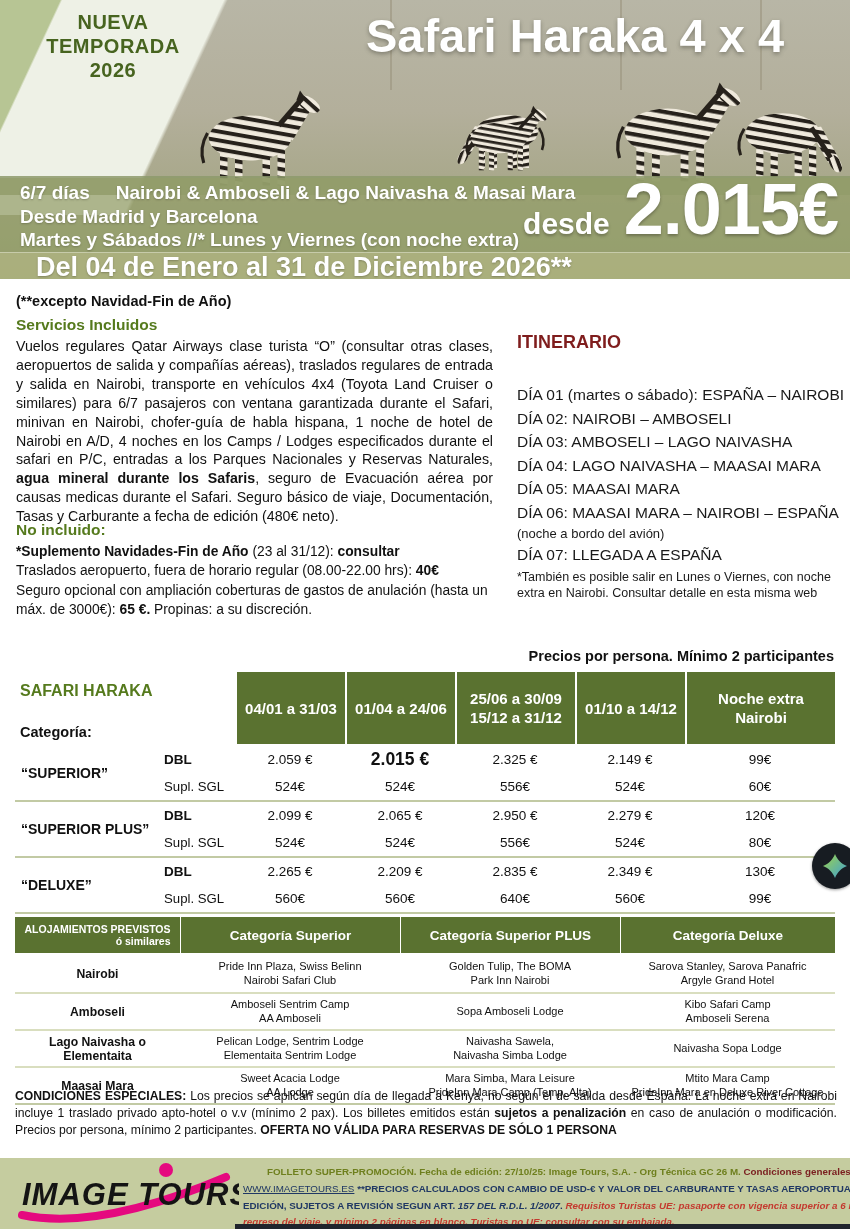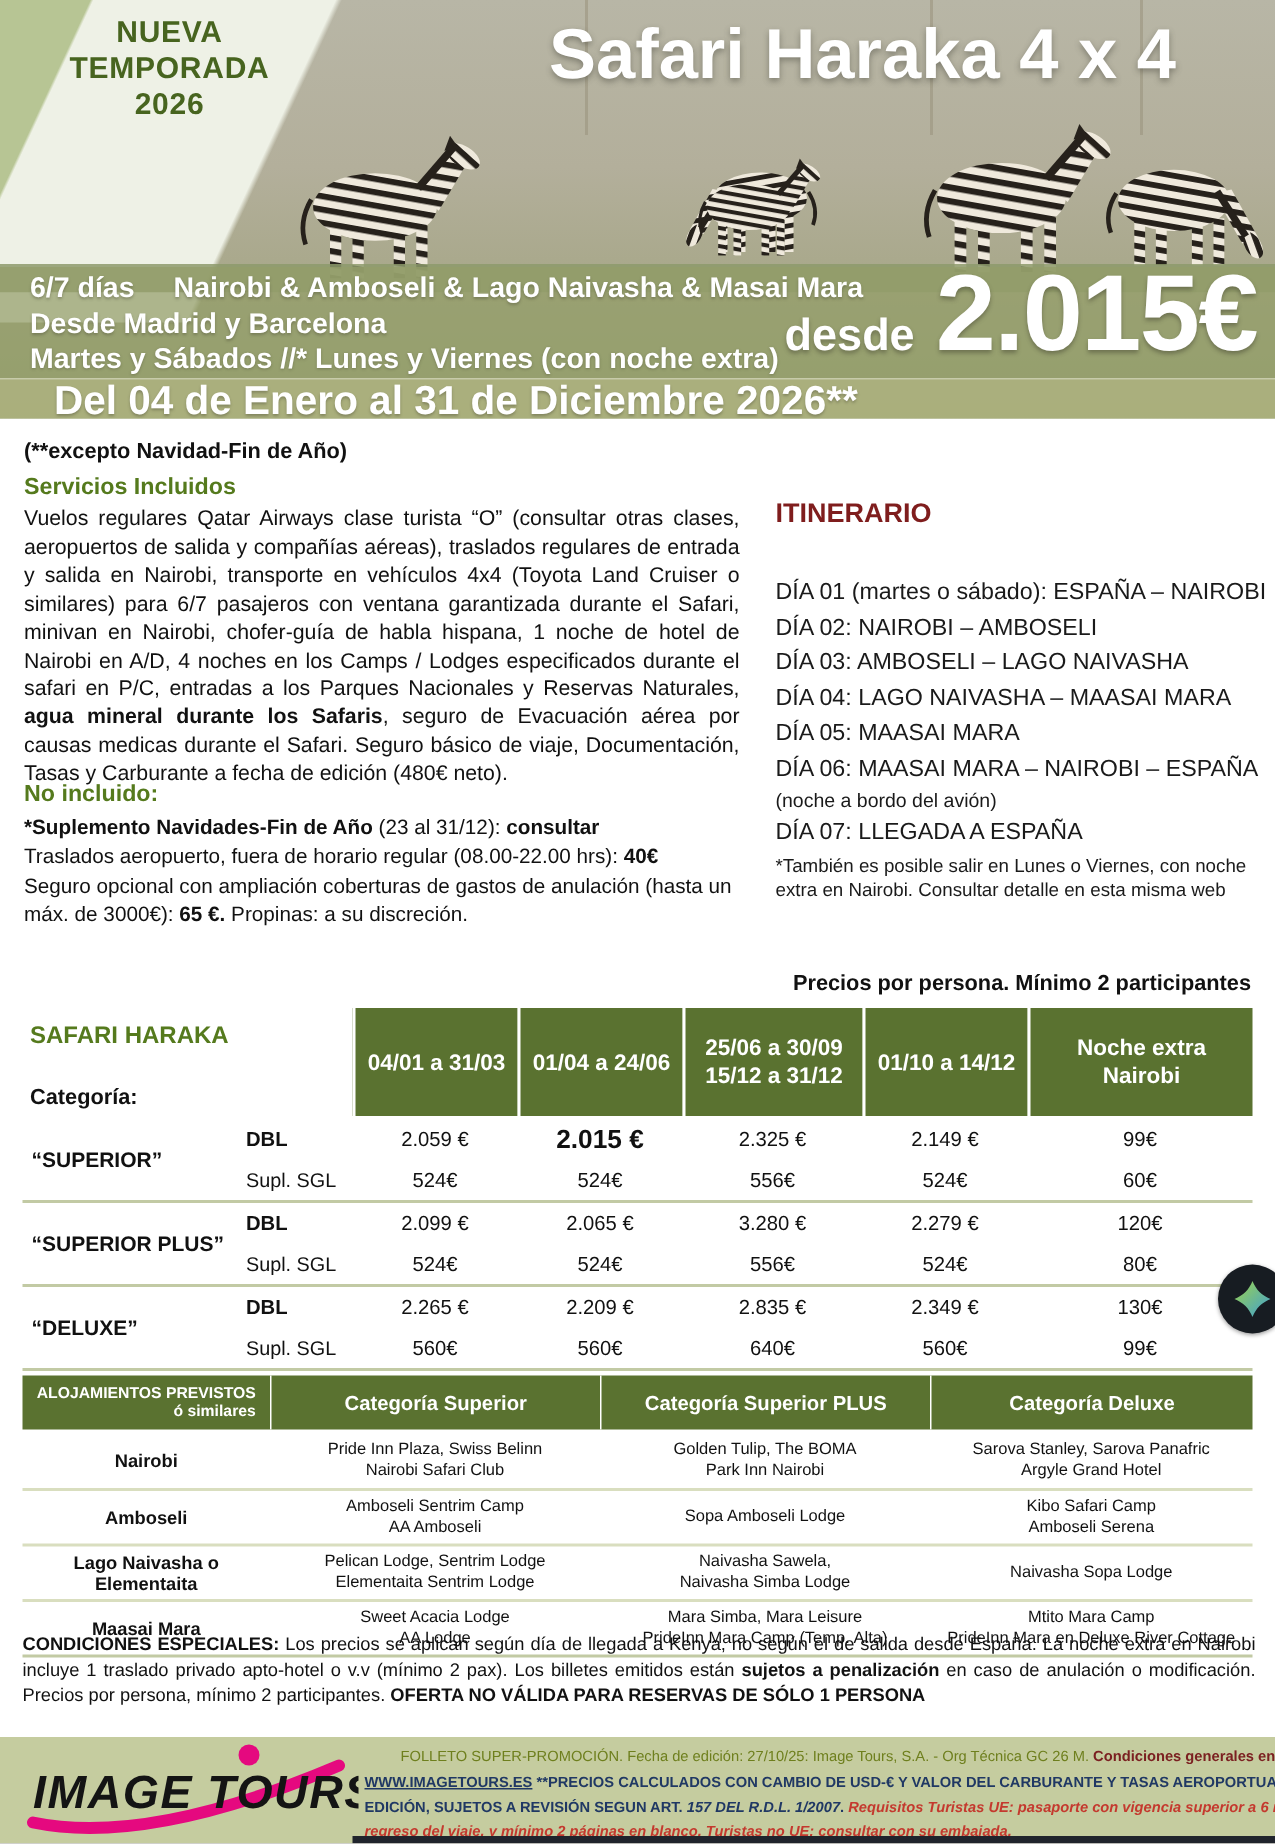--- a/index.html
+++ b/index.html
@@ -96,23 +96,23 @@
 
   
   .conds { position:absolute; left:15px; top:1088px; width:822px; font-size:12.2px; line-height:16.8px;
     text-align:justify; color:#111; }
   .conds b { font-weight:bold; }
 
   
   .footer { position:absolute; left:0; top:1158px; width:850px; height:71px; background:#c5cc9f; }
   .logo { position:absolute; left:14px; top:3px; }
   .ft-text { position:absolute; left:243px; top:6px; width:600px; font-size:9.8px; line-height:16.8px; white-space:nowrap; }
-  .ft-green { color:#6e7f1d; font-weight:normal;padding-left:24px; }
+  .ft-green { color:#6e7f1d; font-weight:bold;padding-left:24px; }
   .ft-maroon { color:#7b2021; font-weight:bold; }
-  .ft-link { color:#203864; font-weight:bold; text-decoration:underline; }
+  .ft-link { color:#203864; font-weight:normal; text-decoration:underline; }
   .ft-navy { color:#203864; font-weight:bold; }
   .ft-navy-it { color:#203864; font-weight:bold; font-style:italic; }
   .ft-red { color:#c4392e; font-style:italic; font-weight:bold; }
   .bottom-strip { position:absolute; left:235px; bottom:0; width:615px; height:5px; background:#20242c; }
 </style>
 </head>
 <body>
 
 <div id="page">
 
@@ -238,21 +238,21 @@
         <div class="pt-val" style="grid-row:2">556€</div>
         <div class="pt-val" style="grid-row:2">524€</div>
         <div class="pt-val" style="grid-row:2">60€</div>
       </div>
 
       <div class="pt-block">
         <div class="pt-cat-cell">“SUPERIOR PLUS”</div>
         <div class="pt-sub b" style="grid-row:1">DBL</div>
         <div class="pt-val" style="grid-row:1">2.099 €</div>
         <div class="pt-val" style="grid-row:1">2.065 €</div>
-        <div class="pt-val" style="grid-row:1">3.280 €</div>
+        <div class="pt-val" style="grid-row:1">2.950 €</div>
         <div class="pt-val" style="grid-row:1">2.279 €</div>
         <div class="pt-val" style="grid-row:1">120€</div>
         <div class="pt-sub" style="grid-row:2;grid-column:2">Supl. SGL</div>
         <div class="pt-val" style="grid-row:2">524€</div>
         <div class="pt-val" style="grid-row:2">524€</div>
         <div class="pt-val" style="grid-row:2">556€</div>
         <div class="pt-val" style="grid-row:2">524€</div>
         <div class="pt-val" style="grid-row:2">80€</div>
       </div>
 

